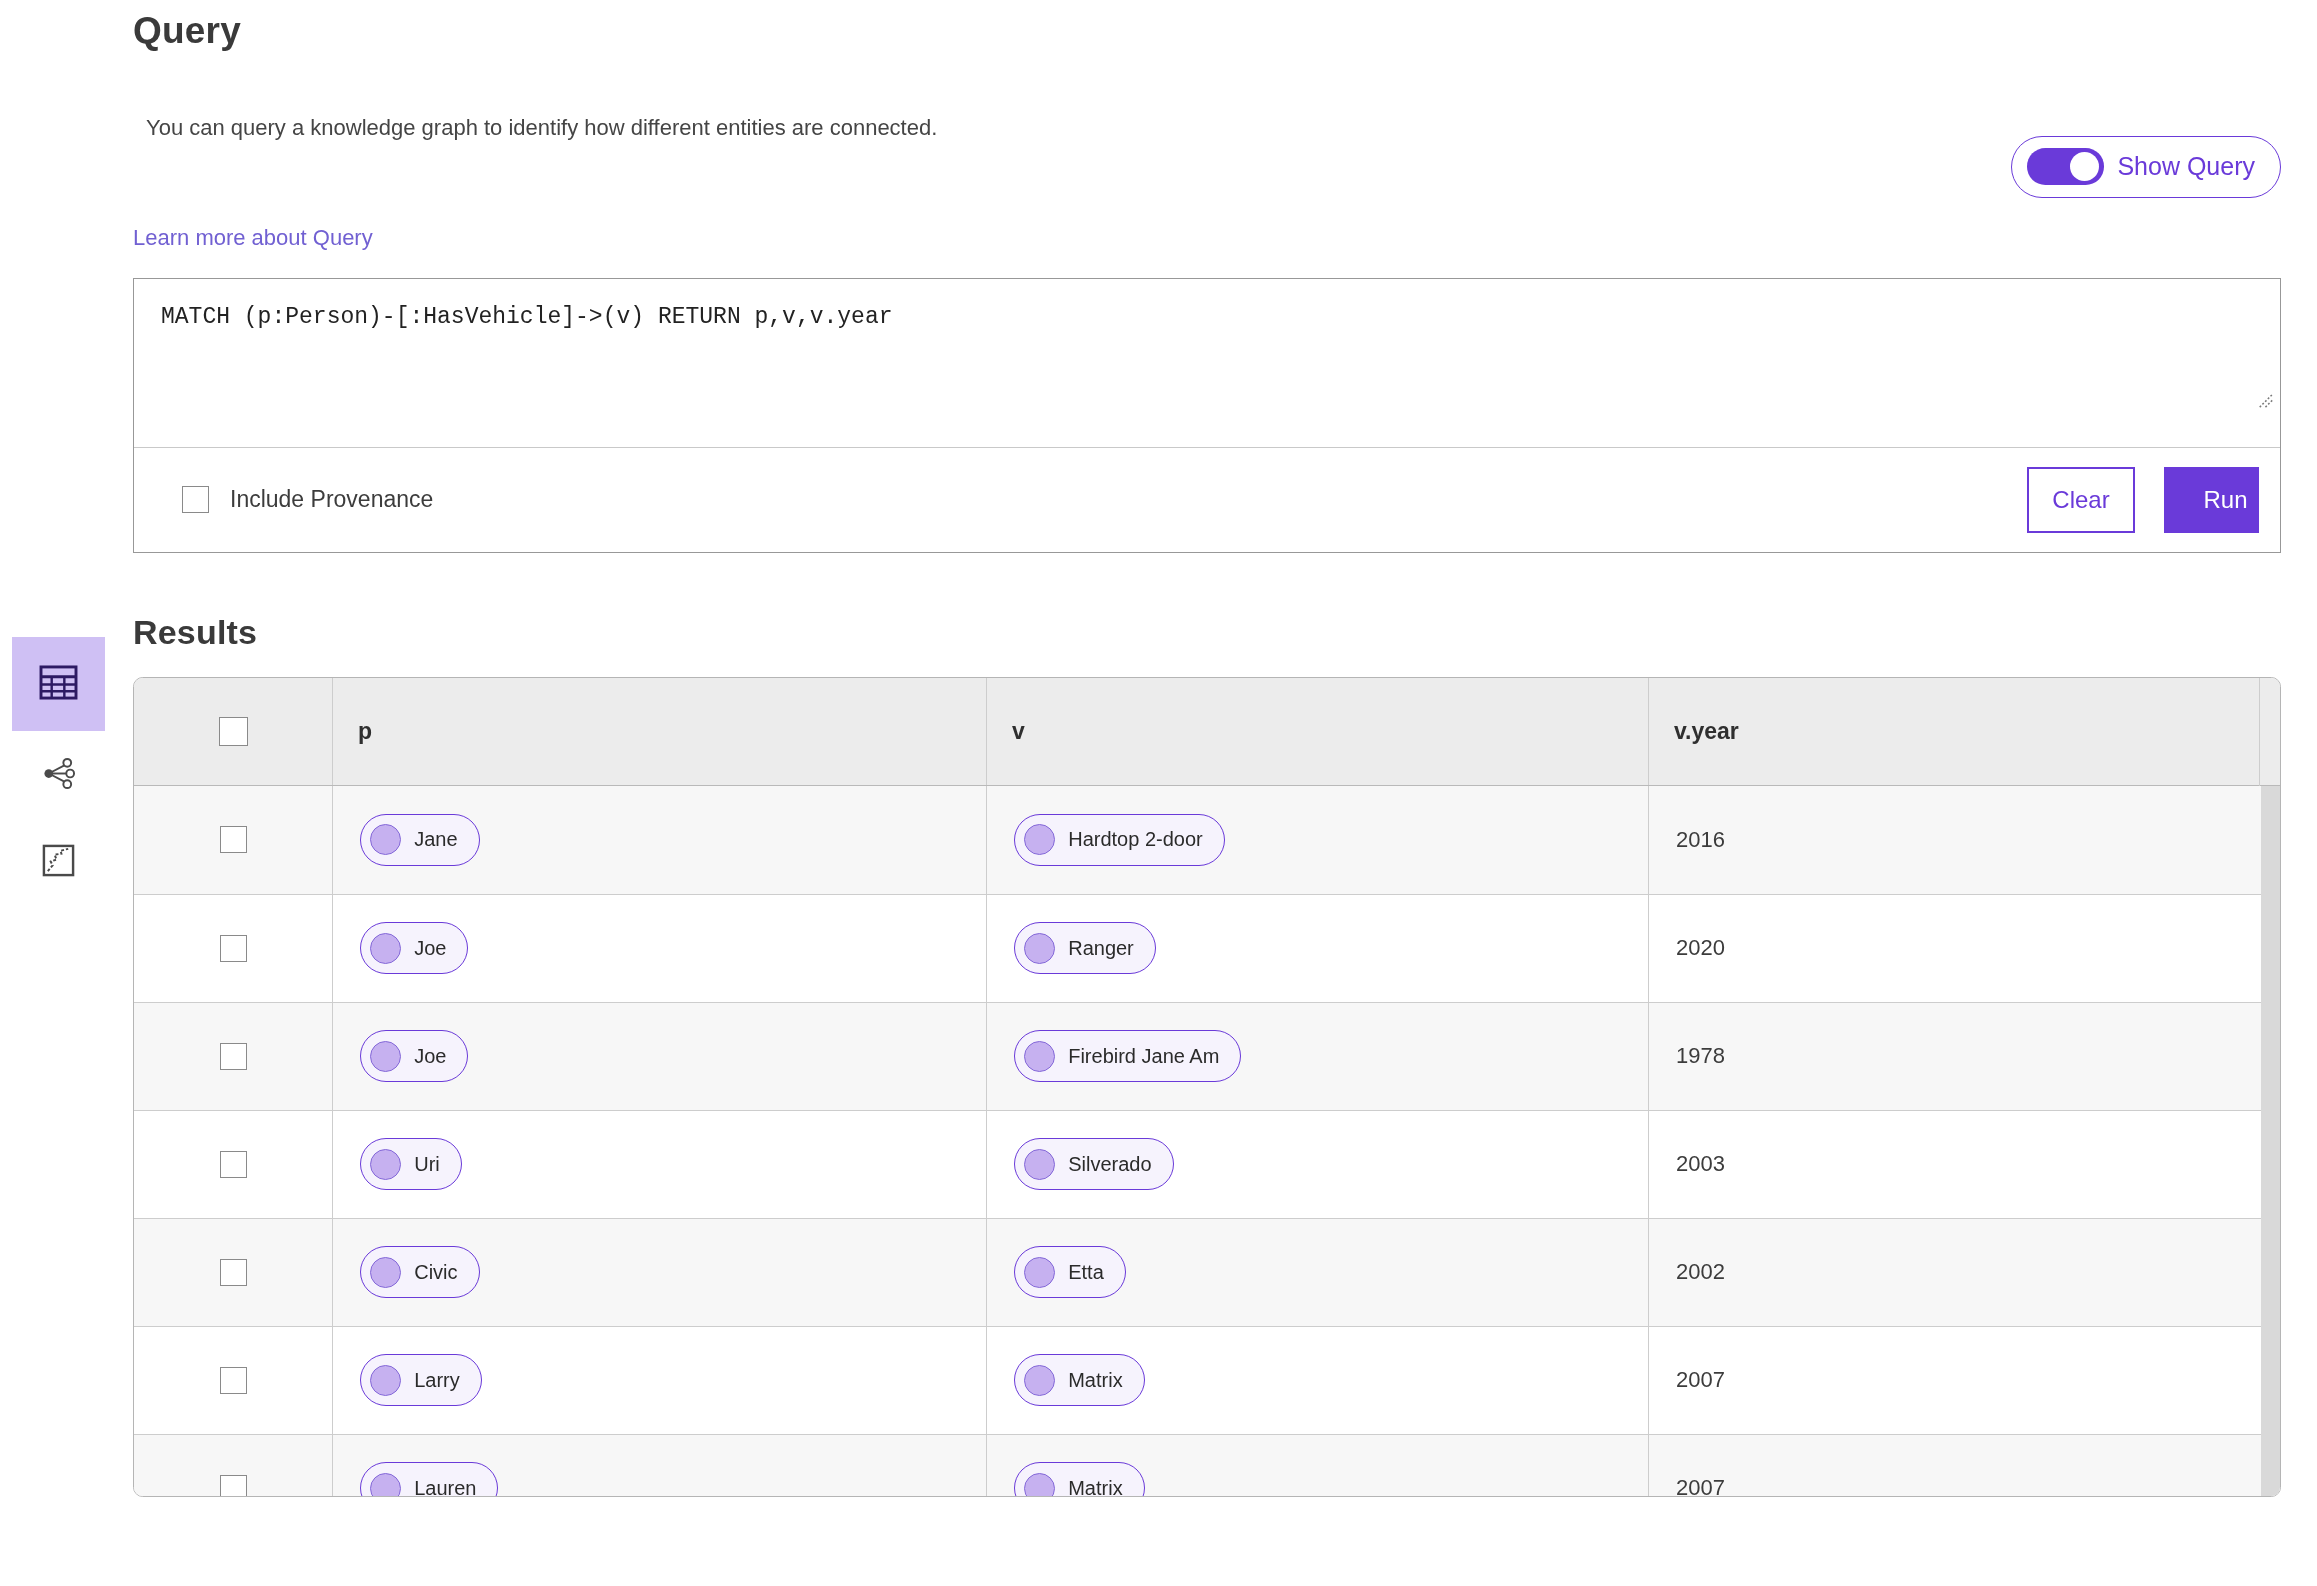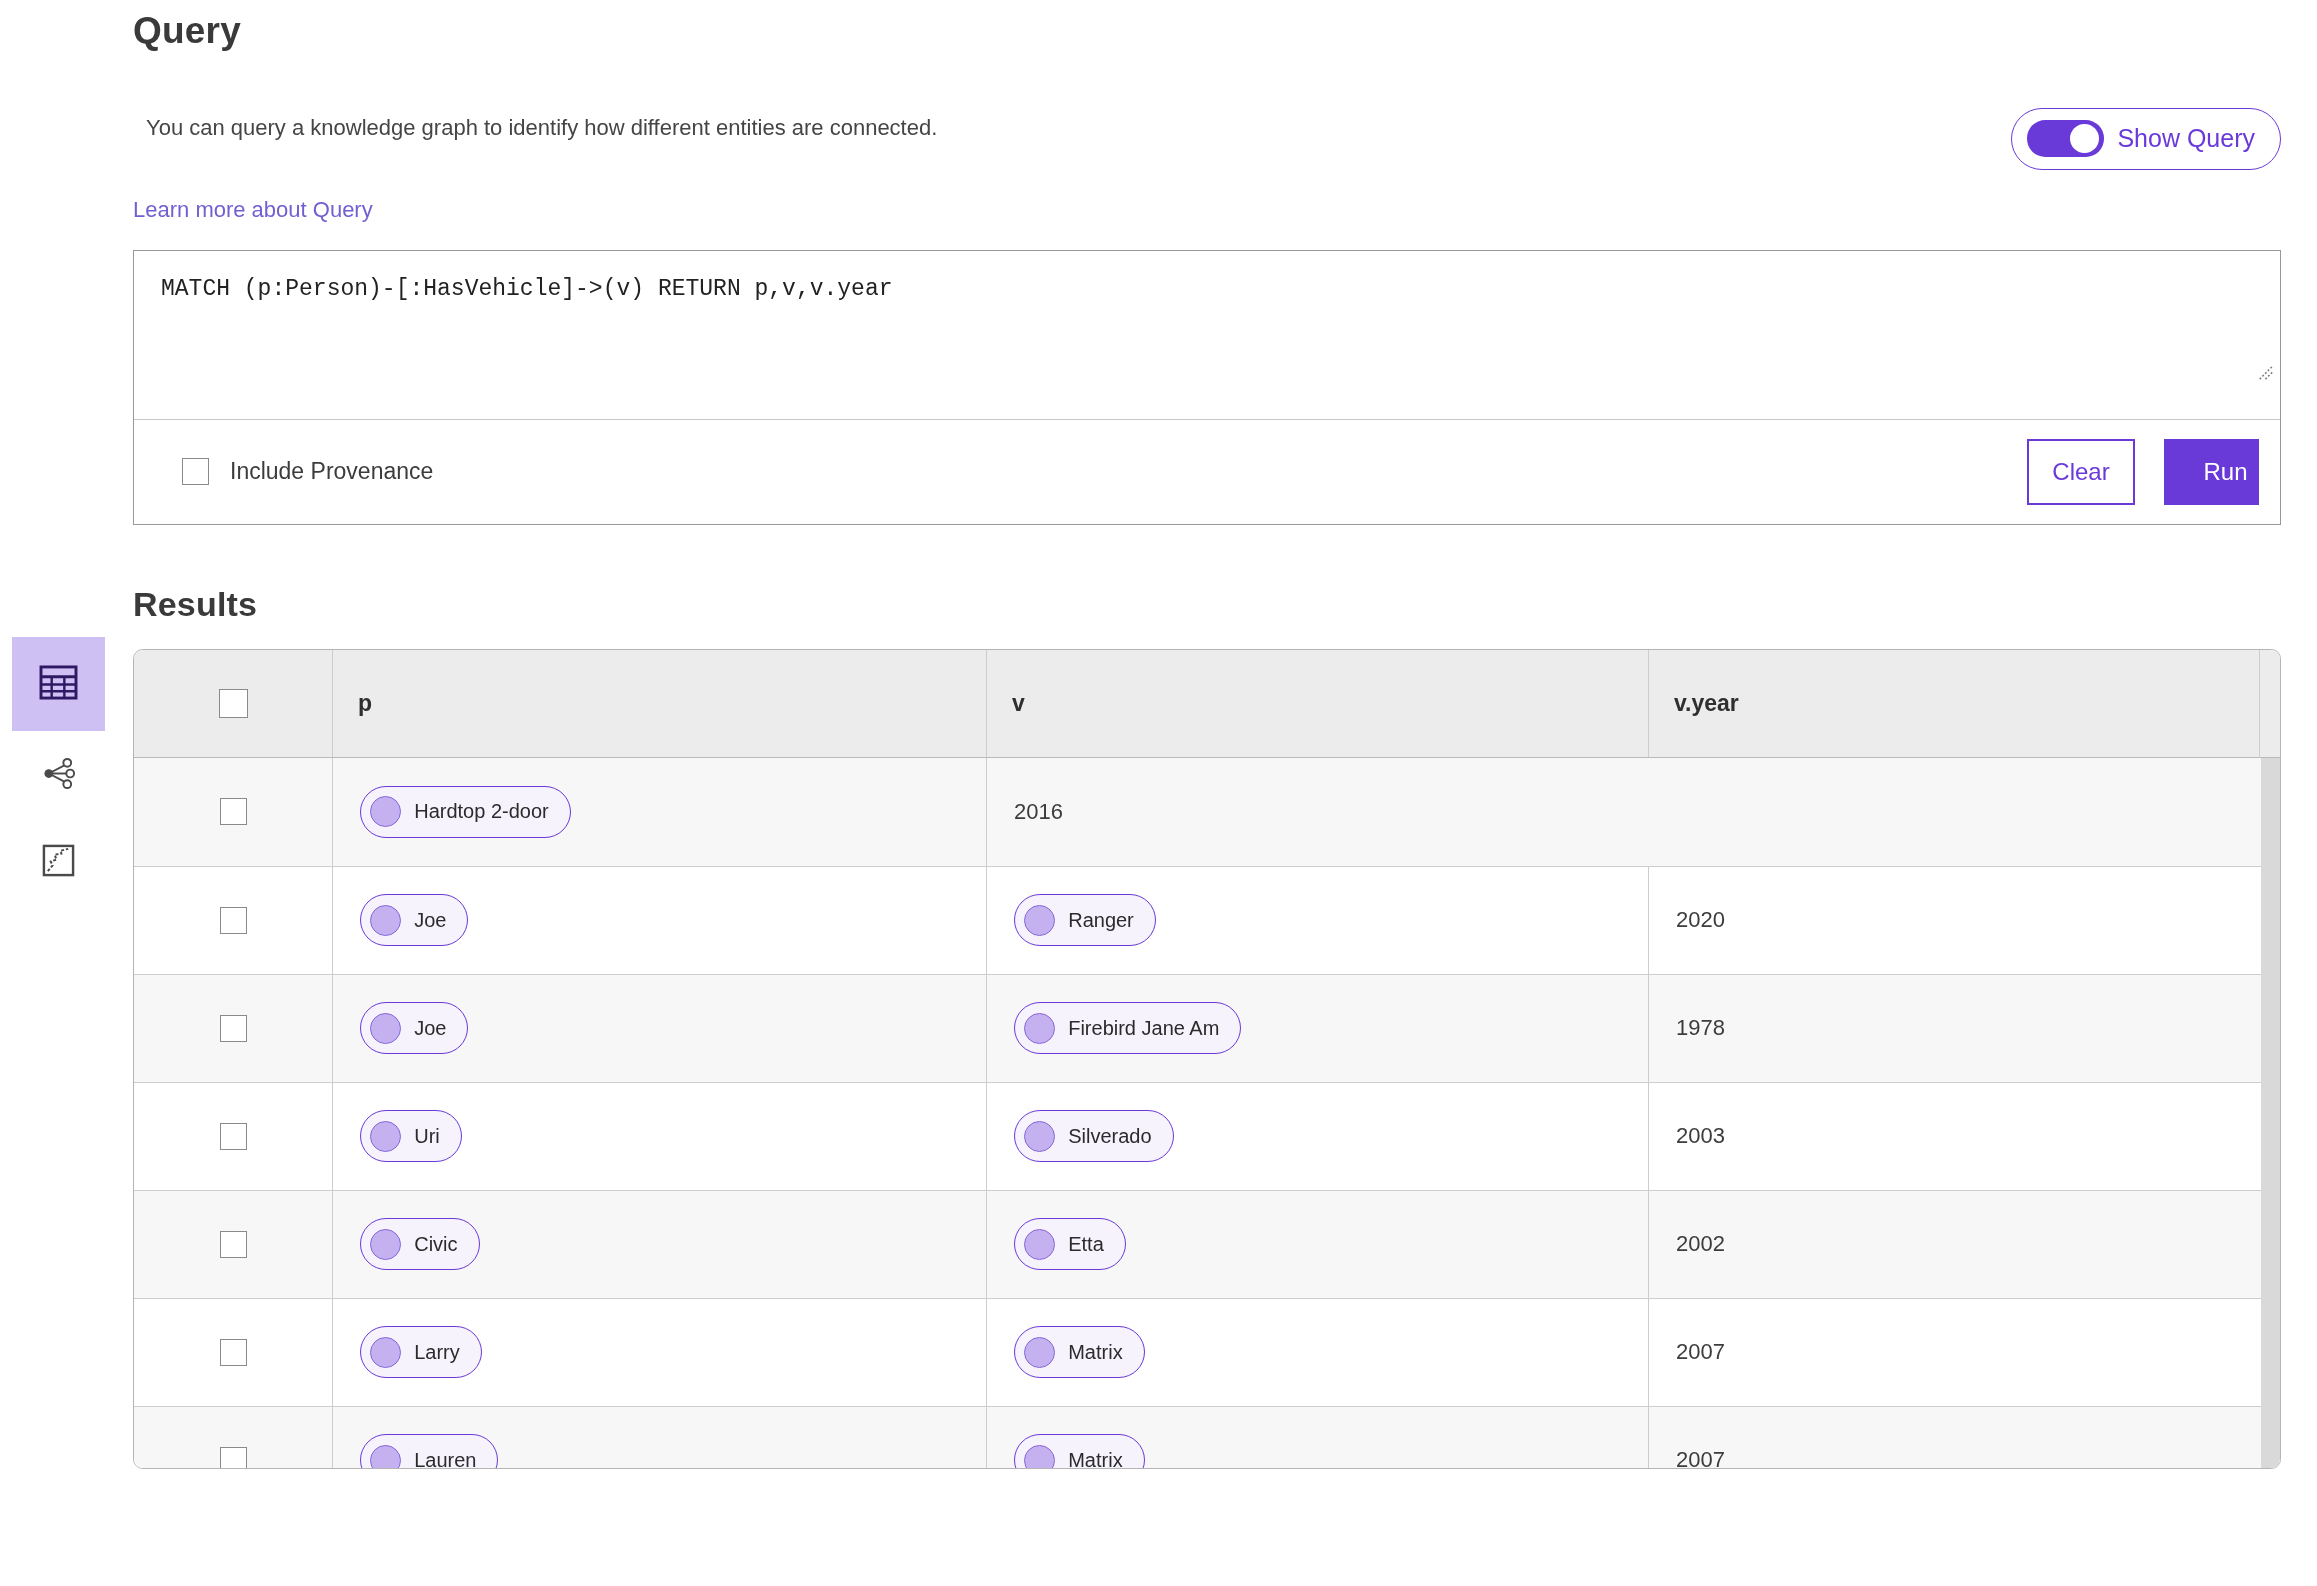--- a/index.html
+++ b/index.html
@@ -9,21 +9,21 @@
 
   .main { position: absolute; left: 133px; top: 0; width: 2148px; }
 
   h1.query-title { font-size: 37px; font-weight: 700; color: #3a3a3a; padding-top: 9.7px; letter-spacing: 0.2px; }
 
   .desc-row { display: flex; justify-content: space-between; align-items: flex-start; margin-top: 56px; }
   .description { font-size: 22px; color: #454545; padding-top: 7.7px; margin-left: 13px; }
 
   .show-query-toggle { display: flex; align-items: center; gap: 13.5px;
     border: 1.9px solid #6a3ad9; border-radius: 33px; height: 62px; padding: 0 25px 0 15.4px;
-    background: #fff; cursor: pointer; flex: 0 0 auto; }
+    background: #fff; cursor: pointer; flex: 0 0 auto; margin-top: 28px; }
   .toggle-switch { position: relative; width: 77px; height: 37px; background: #6a3ad9; border-radius: 18.3px; }
   .toggle-knob { position: absolute; top: 3.9px; right: 4.8px; width: 29px; height: 29px; background: #fff; border-radius: 50%; }
   .toggle-label { font-size: 25px; color: #6a3ad9; }
 
   .learn-more { display: inline-block; margin-top: 27px; font-size: 22px; color: #7160d2; text-decoration: none; cursor: pointer; }
 
   .query-panel { margin-top: 27px; border: 1px solid #989898; background: #fff; }
   .query-editor { position: relative; height: 168px; padding: 25px 27px;
     font-family: "Liberation Mono", "DejaVu Sans Mono", monospace; font-size: 23px; color: #222;
     white-space: pre-wrap; }
@@ -164,20 +164,26 @@
 
       <div class="tbl-body">
         <div id="rows-container">
   <div class="tbl-grid tbl-row">
     <div class="td-cell center">
       <span class="checkbox"></span>
     </div>
     <div class="td-cell">
       <span class="node-pill">
         <span class="node-circle"></span>
+        <span class="node-label p-label">Jane</span>
+      </span>
+    </div>
+    <div class="td-cell">
+      <span class="node-pill">
+        <span class="node-circle"></span>
         <span class="node-label v-label">Hardtop 2-door</span>
       </span>
     </div>
     <div class="td-cell year-cell">2016</div>
   </div>
 
   <div class="tbl-grid tbl-row">
     <div class="td-cell center">
       <span class="checkbox"></span>
     </div>

